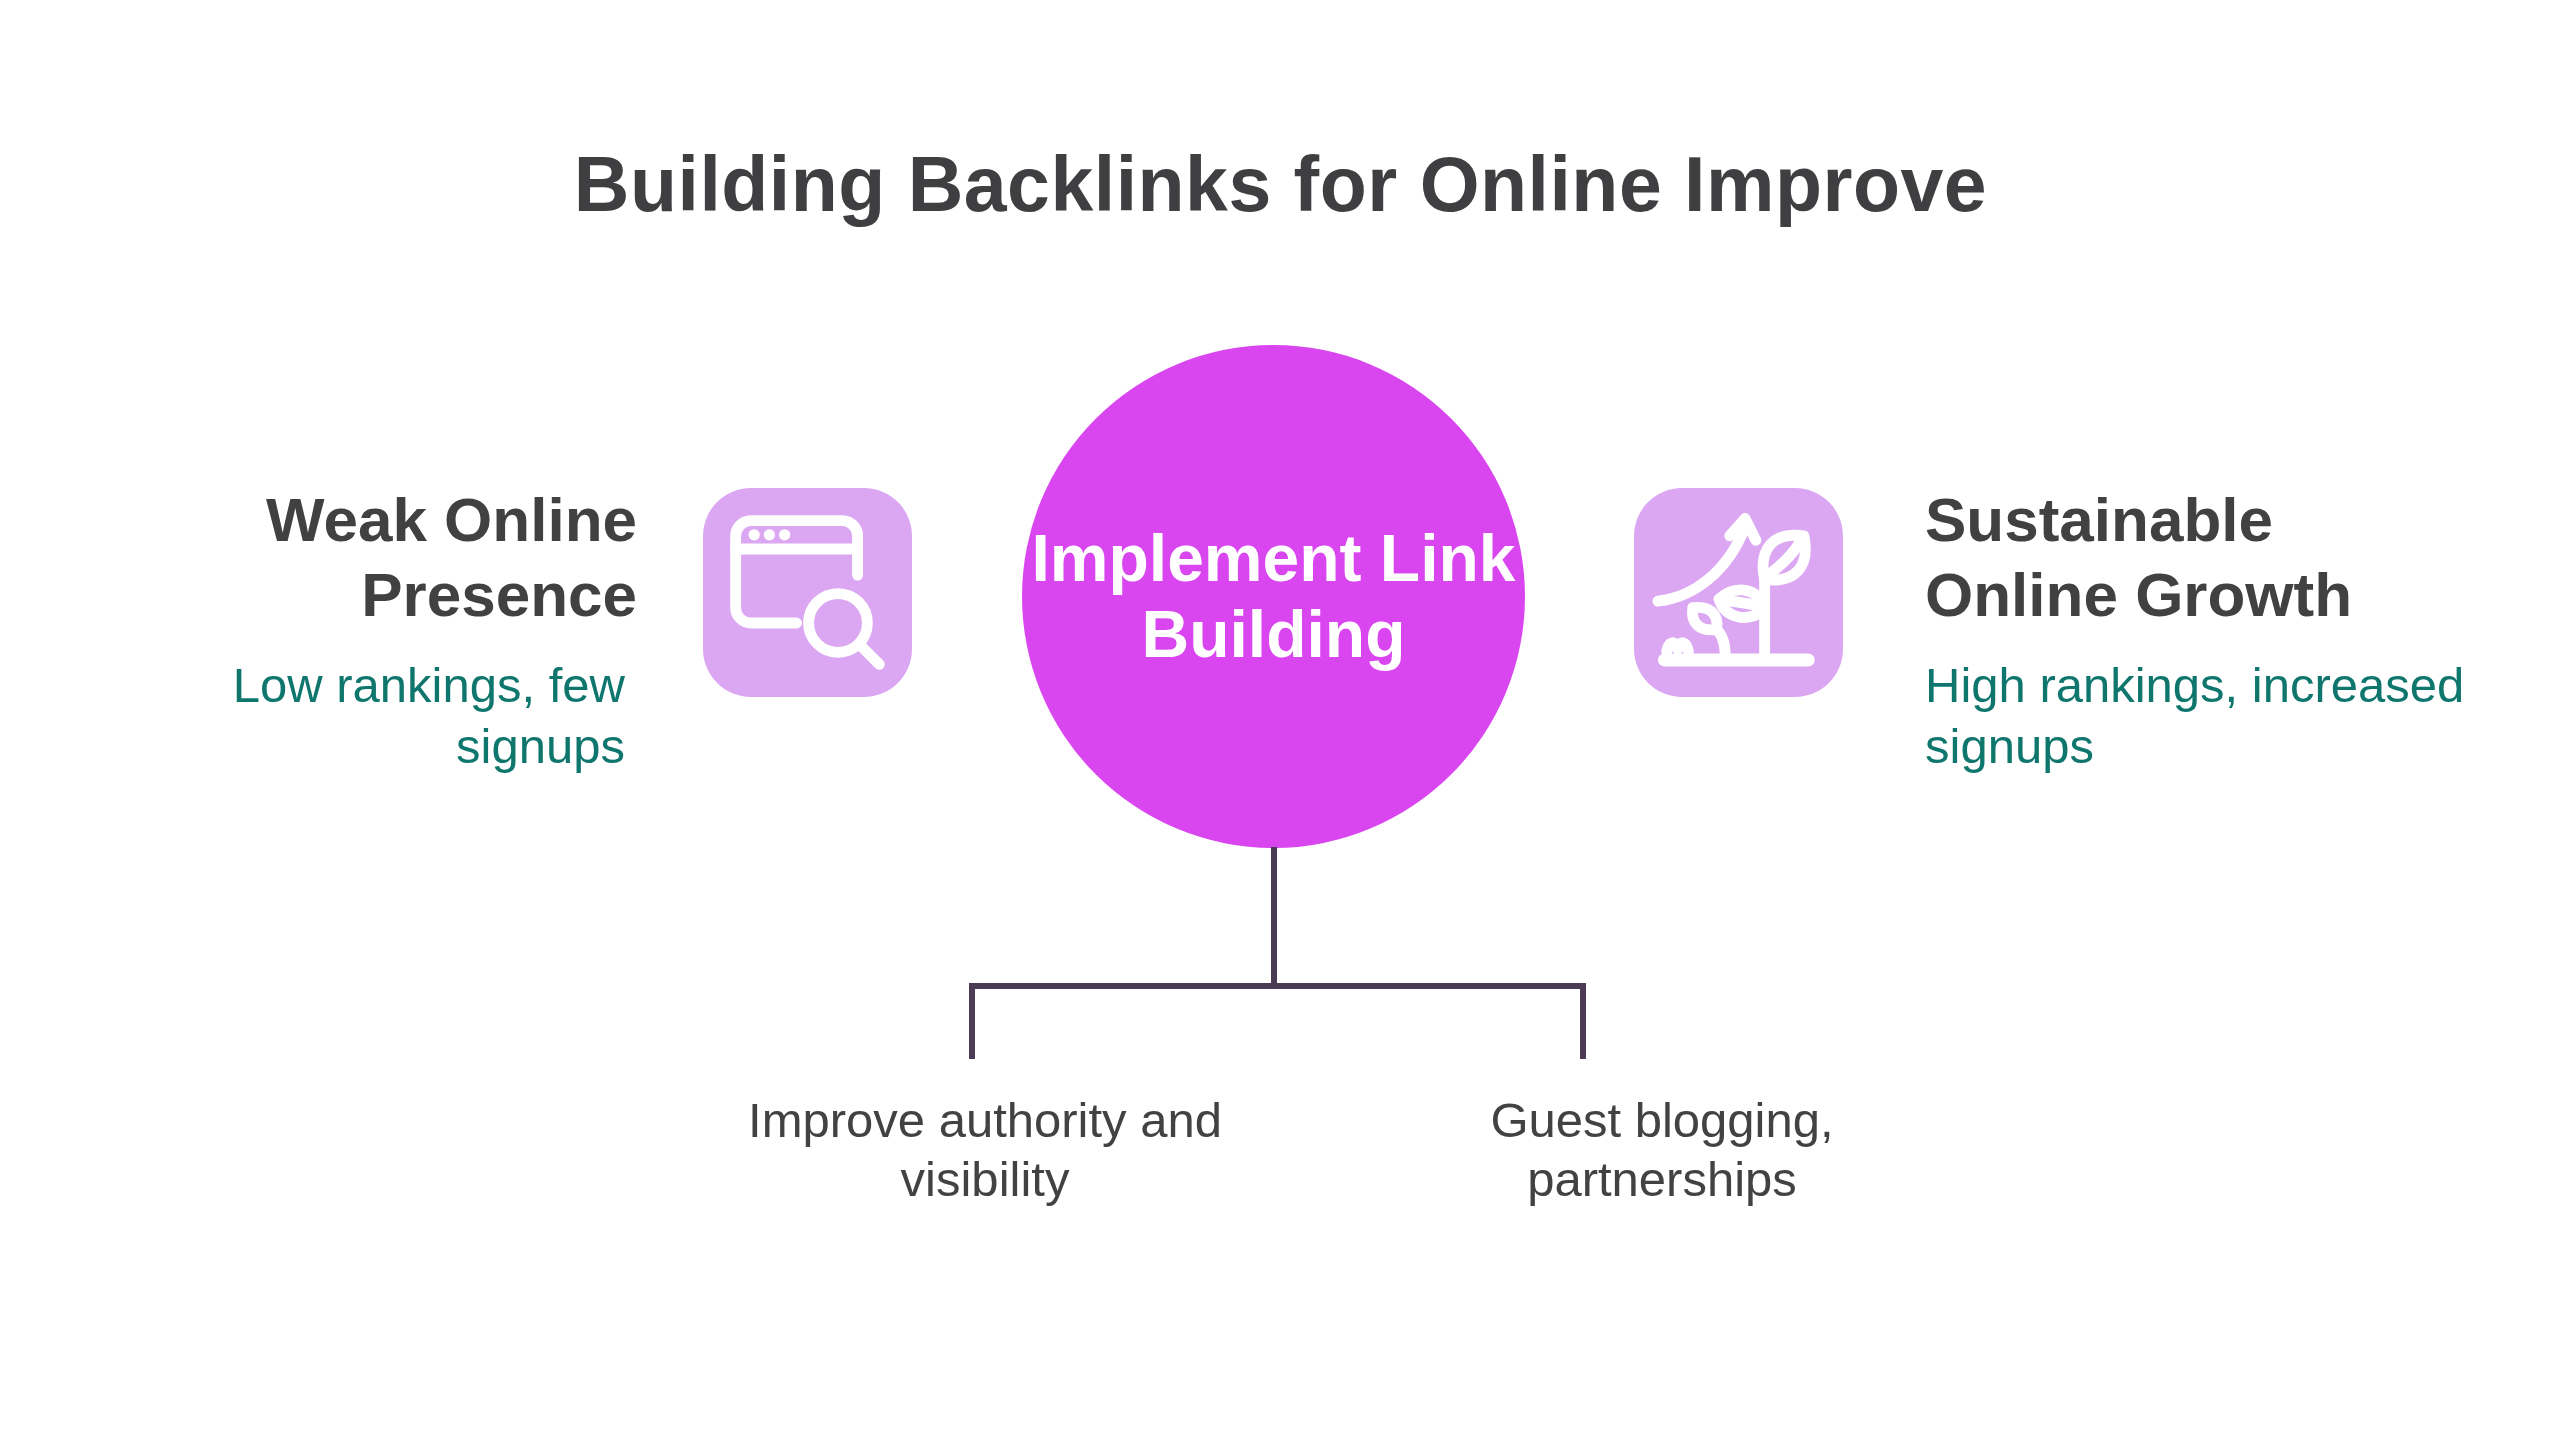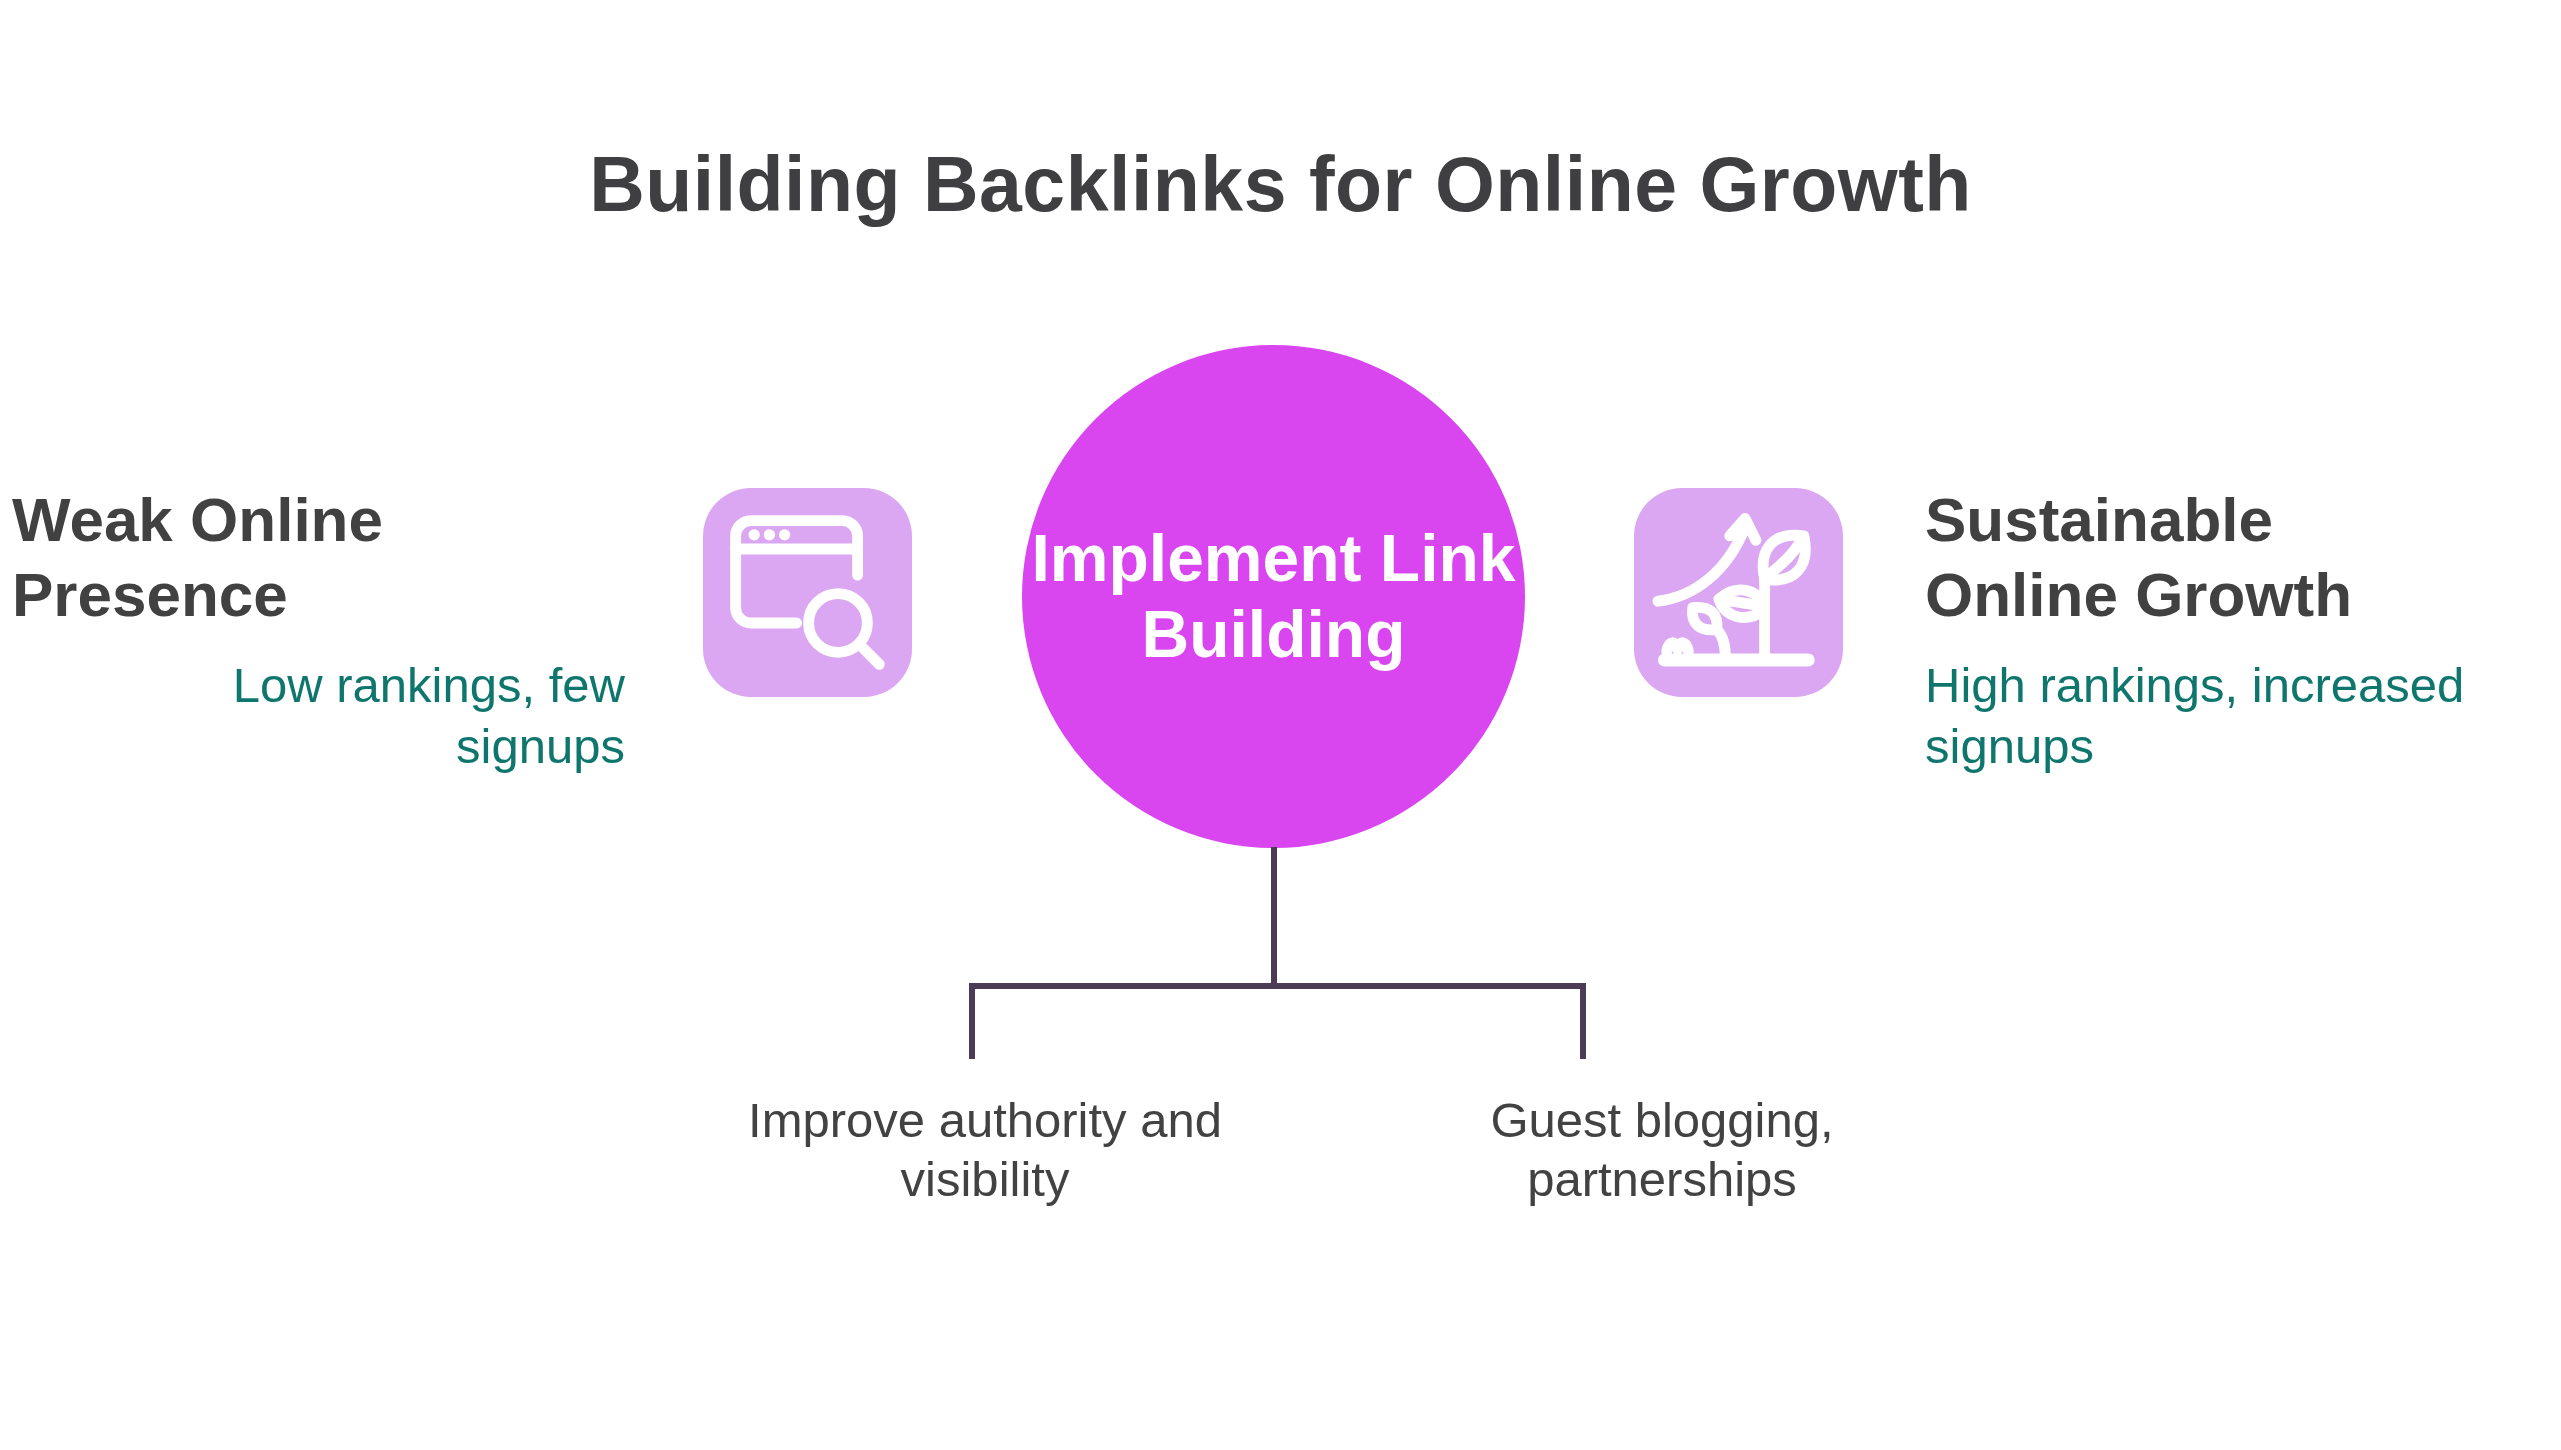--- a/index.html
+++ b/index.html
@@ -43,21 +43,21 @@
 
   
   .heading {
     position:absolute; font-size:62px; font-weight:bold;
     line-height:1.21; white-space:pre-line; margin:0;
   }
   .body-text {
     position:absolute; font-size:49px; font-weight:normal;
     line-height:1.24; white-space:pre-line; color:#0f766e;
   }
-  .heading-left { left:12px; width:617px; top:482px; }
+  .heading-left { left:20px; width:617px; top:482px; text-align:right; }
   .body-left    { left:8px; width:617px; top:655px; text-align:right; }
   .heading-right{ left:1925px; width:657px; top:482px; text-align:left; }
   .body-right   { left:1925px; width:657px; top:655px; text-align:left; }
 
   
   .line { position:absolute; background:#4B3B55; }
   .stem       { left:1271px; top:847px; width:6px;  height:142px; }
   .bar        { left:969px;  top:983px; width:617px; height:6px;  }
   .drop-left  { left:969px;  top:983px; width:6px;  height:76px;  }
   .drop-right { left:1580px; top:983px; width:6px;  height:76px;  }
@@ -70,21 +70,21 @@
     transform:translateX(-50%);
   }
   .branch-left  { left:985px;  }
   .branch-right { left:1662px; }
 </style>
 </head>
 <body>
 
 <div class="canvas">
 
-  <h1 class="title">Building Backlinks for Online Growth</h1>
+  <h1 class="title">Building Backlinks for Online Improve</h1>
 
   <div class="heading heading-left">Weak Online
 Presence</div>
   <div class="body-text body-left">Low rankings, few
 signups</div>
 
   <div class="card card-left">
     <svg viewBox="0 0 96 96" fill="none" stroke="#FFFFFF" stroke-width="5" stroke-linecap="round" stroke-linejoin="round">
       <path d="M71 40 V22 a7 7 0 0 0 -7 -7 H22 a7 7 0 0 0 -7 7 v33 a7 7 0 0 0 7 7 h21"></path>
       <path d="M15 28 H71"></path>

